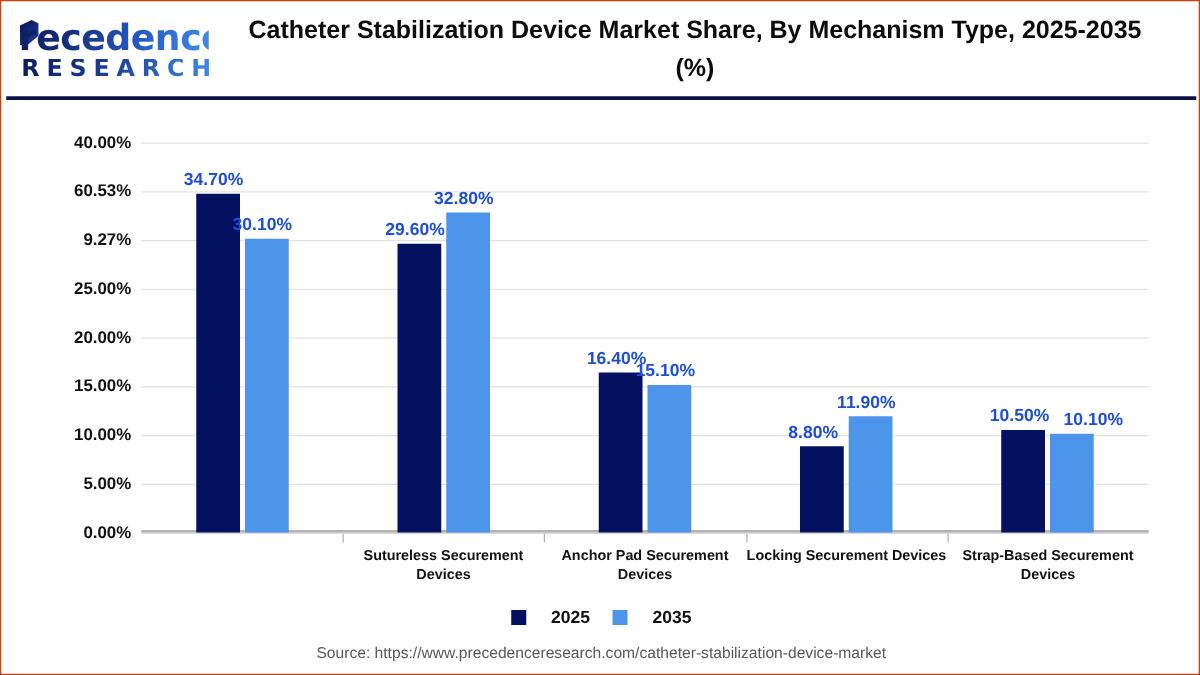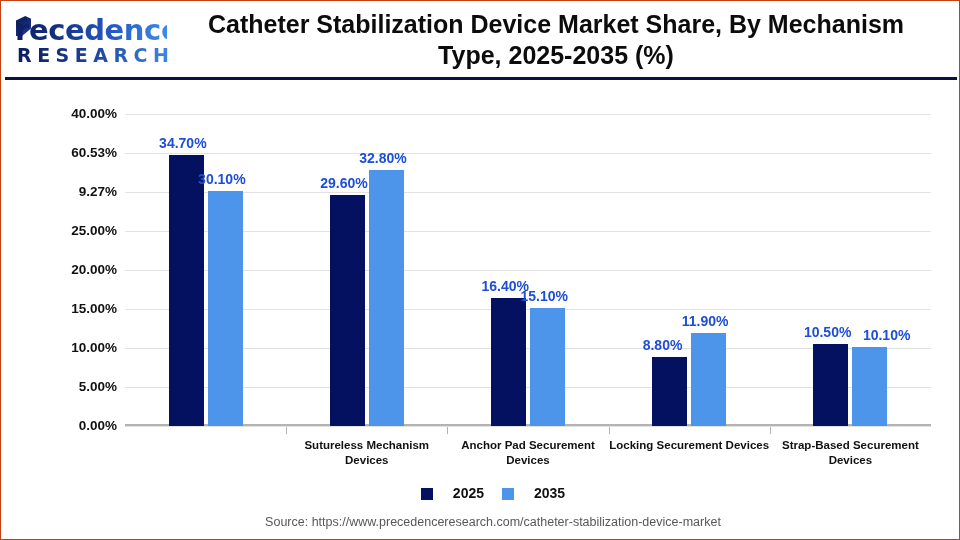--- a/index.html
+++ b/index.html
@@ -79,31 +79,31 @@
     color: transparent;
     -webkit-text-fill-color: transparent;
     font-family: "DejaVu Sans", sans-serif;
   }
 
   #chart-title {
     position: absolute;
     left: 185px; top: 8px;
     width: 740px;
     text-align: center;
-    font-size: 25px;
+    font-size: 20px;
     font-weight: bold;
     line-height: 31px;
     color: #0c0c0c;
     font-family: "Liberation Sans", sans-serif;
   }
 
   
   #plot-wrap {
     position: absolute;
-    left: 12px; top: 79px;
+    left: 0; top: 79px;
     width: 856px;
     height: 461px;
   }
 
   
   #plot-area {
     position: absolute;
     left: 112px;
     top: 34px;
     width: 806px;
@@ -291,19 +291,19 @@
           <span class="legend-swatch s2025" style="background: rgb(4, 17, 97);"></span>
           <span class="legend-text">2025</span>
         </div>
         <div class="legend-item">
           <span class="legend-swatch s2035" style="background: rgb(77, 148, 235);"></span>
           <span class="legend-text">2035</span>
         </div>
       </div>
 
     <div id="source">Source: https://www.precedenceresearch.com/catheter-stabilization-device-market</div>
-      <div class="cat-label" style="left: 273.2px; width: 161.2px; top: 358px;">Sutureless Mechanism Devices</div>
+      <div class="cat-label" style="left: 273.2px; width: 161.2px; top: 358px;">Sutureless Securement Devices</div>
       <div class="cat-label" style="left: 434.4px; width: 161.2px; top: 358px;">Anchor Pad Securement Devices</div>
       <div class="cat-label" style="left: 595.6px; width: 161.2px; top: 358px;">Locking Securement Devices</div>
       <div class="cat-label" style="left: 756.8px; width: 161.2px; top: 358px;">Strap-Based Securement Devices</div>
     </div>
 
 </div>
 
 </body></html>

